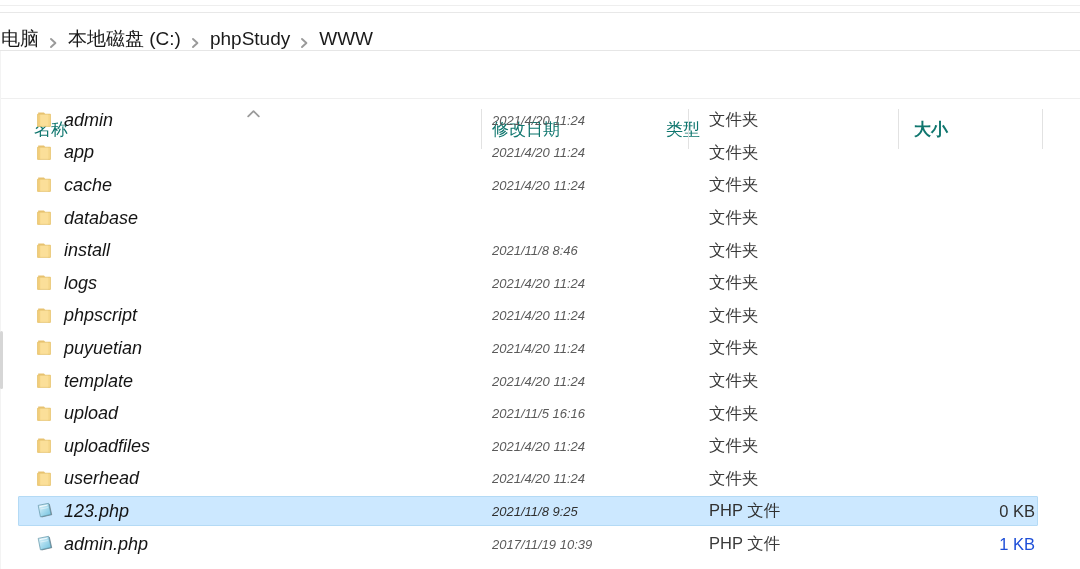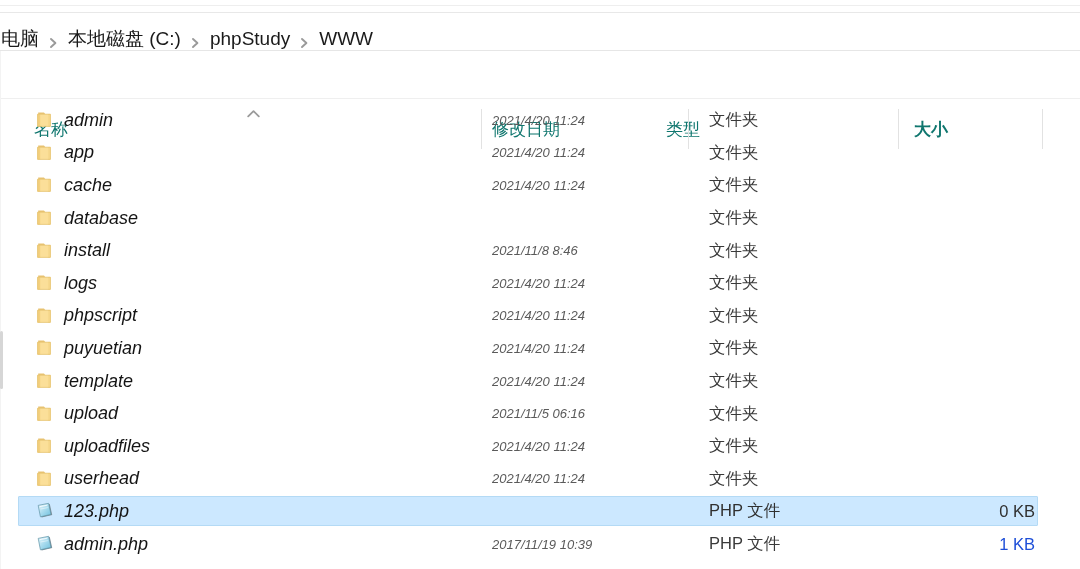--- a/index.html
+++ b/index.html
@@ -409,21 +409,21 @@
             <svg viewBox="0 0 20 18" width="20" height="18" aria-hidden="true">
               <path d="M2.2 1.6 H8.0 L9.6 3.6 H2.2 Z" fill="#e9c374"></path>
               <path d="M1.6 3.2 H14.4 V15.4 H1.6 Z" fill="#fbdf99"></path>
               <path d="M1.6 3.2 H4.2 V15.4 H1.6 Z" fill="#f3cf7d"></path>
               <path d="M14.4 3.2 L14.4 15.4 L11.9 15.4 L11.9 3.2 Z" fill="#f7d98e"></path>
               <path d="M1.6 3.2 H14.4 V15.4 H1.6 Z" fill="none" stroke="#e3bd63" stroke-width="0.7"></path>
             </svg>
           </span>
         </div>
         <div class="cell c-name">upload</div>
-        <div class="cell c-date">2021/11/5 06:16</div>
+        <div class="cell c-date">2021/11/5 16:16</div>
         <div class="cell c-type">文件夹</div>
         <div class="cell c-size"></div>
       </div>
       <div class="row">
         <div class="row-bg"></div>
         <div class="cell c-icon">
           <span class="icon-wrap">
             <svg viewBox="0 0 20 18" width="20" height="18" aria-hidden="true">
               <path d="M2.2 1.6 H8.0 L9.6 3.6 H2.2 Z" fill="#e9c374"></path>
               <path d="M1.6 3.2 H14.4 V15.4 H1.6 Z" fill="#fbdf99"></path>
@@ -469,20 +469,21 @@
                 </linearGradient>
               </defs>
               <path d="M3.4 4.0 L13.8 1.9 L16.2 13.0 L5.6 15.4 Z" fill="#7f8f99"></path>
               <path d="M2.2 3.4 L12.6 1.3 L15.0 12.4 L4.4 14.8 Z" fill="url(#phpg)" stroke="#5f93a6" stroke-width="0.7"></path>
               <path d="M4.0 4.6 L11.2 3.2" stroke="#ffffff" stroke-width="0.9" opacity="0.85"></path>
               <path d="M4.6 7.0 L11.8 5.6" stroke="#ffffff" stroke-width="0.8" opacity="0.6"></path>
             </svg>
           </span>
         </div>
         <div class="cell c-name">123.php</div>
+        <div class="cell c-date">2021/11/8 9:25</div>
         <div class="cell c-type">PHP 文件</div>
         <div class="cell c-size">0 KB</div>
       </div>
       <div class="row">
         <div class="row-bg"></div>
         <div class="cell c-icon">
           <span class="icon-wrap">
             <svg viewBox="0 0 20 18" width="20" height="18" aria-hidden="true">
               <defs>
                 <linearGradient id="phpg" x1="0" y1="0" x2="1" y2="1">

